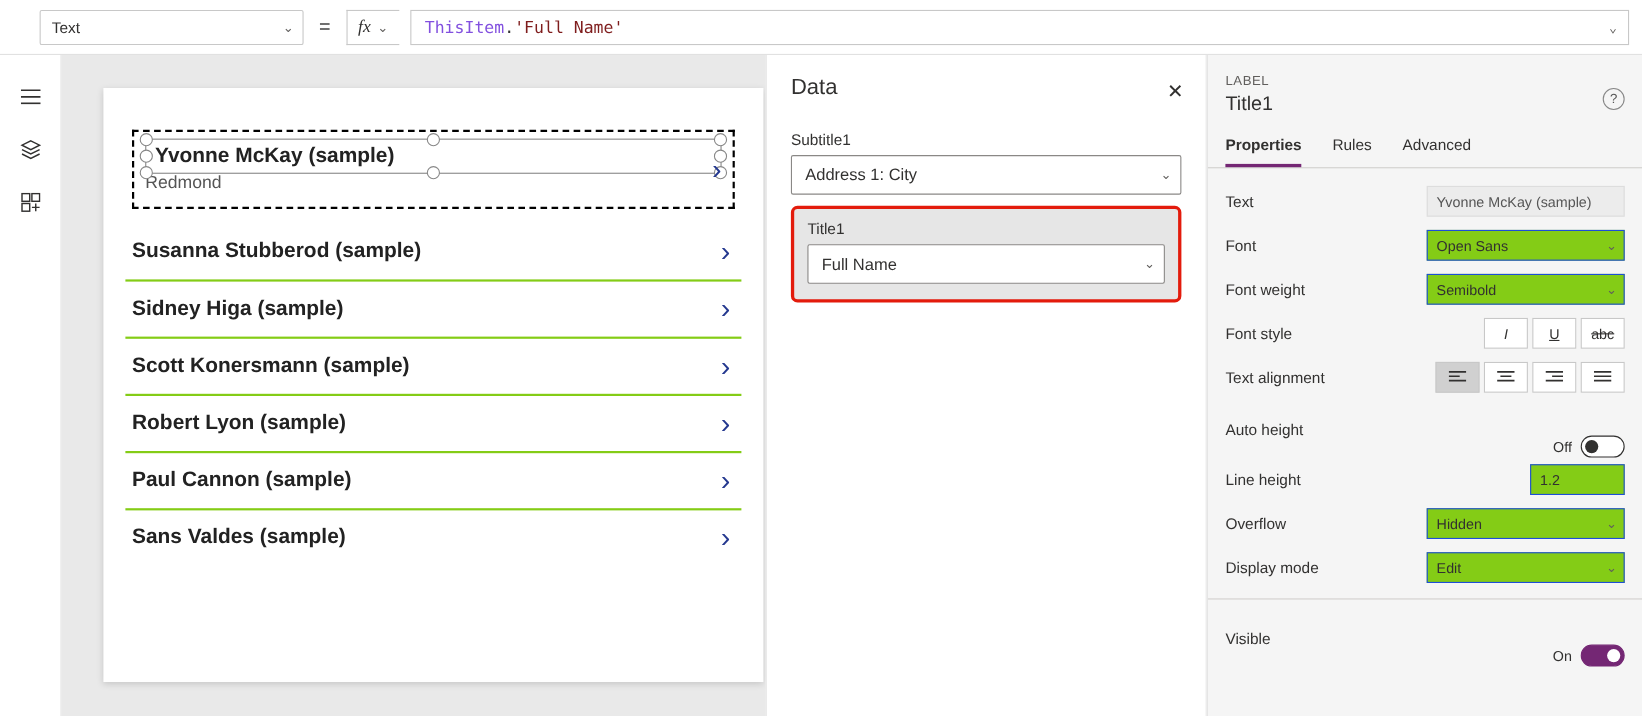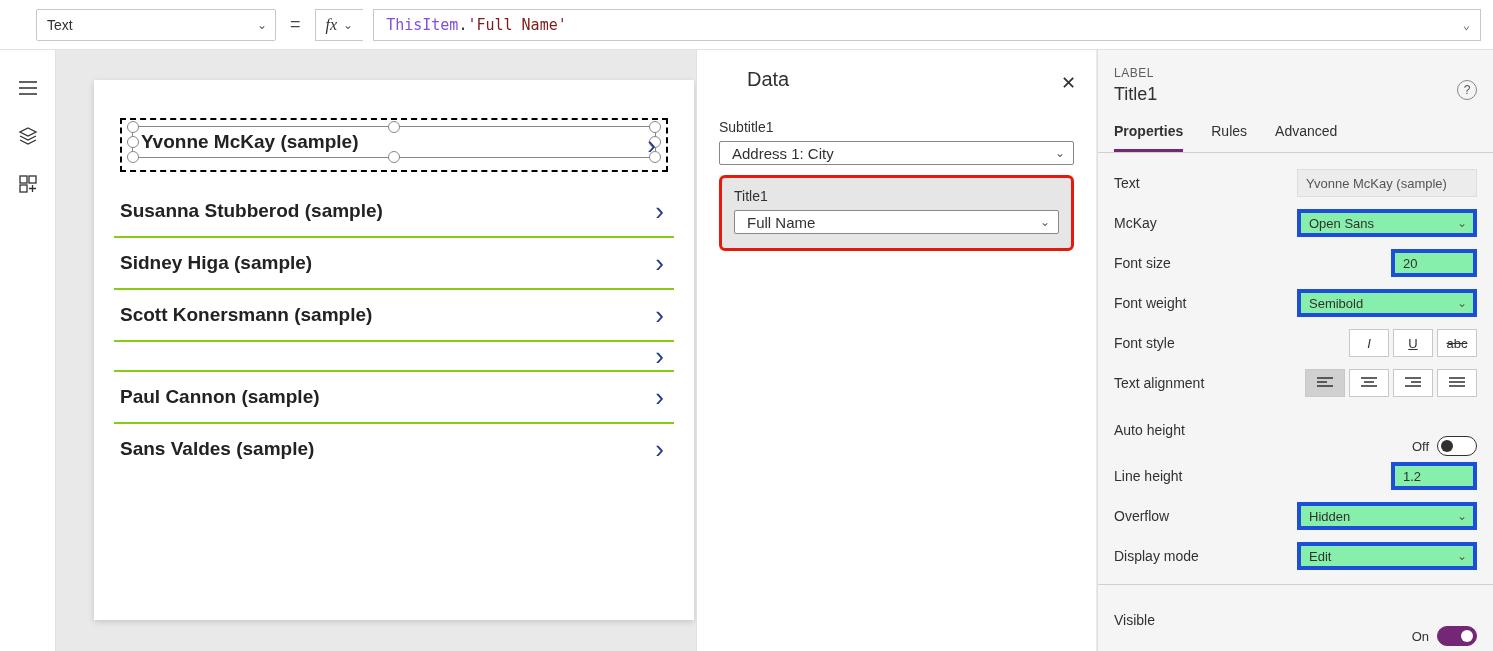--- a/index.html
+++ b/index.html
@@ -150,26 +150,26 @@
   
   .data-panel {
     position: absolute;
     left: 640px; top: 0;
     width: 400px;
     height: 100%;
     background: #fff;
     border-left: 1px solid #e1e1e1;
     padding: 18px 22px;
   }
-  .data-title { font-size: 20px; margin-bottom: 28px; margin-left: 28px; }
+  .data-title { font-size: 20px; margin-bottom: 28px; }
   .data-close { position: absolute; right: 20px; top: 22px; cursor: pointer; font-size: 18px; color: #323130; }
   .field-block { margin-bottom: 10px; }
   .field-label { font-size: 14px; color: #323130; margin-bottom: 6px; }
   .field-select {
-    height: 24px;
+    height: 36px;
     border: 1px solid #8a8886;
     border-radius: 2px;
     padding: 0 12px;
     display: flex;
     align-items: center;
     position: relative;
     background: #fff;
     font-size: 15px;
   }
   .highlight-block {
@@ -216,22 +216,22 @@
     display: flex;
     align-items: center;
     justify-content: space-between;
     min-height: 40px;
     font-size: 14px;
   }
   .prop-label { color: #323130; }
   .val-box {
     min-width: 86px;
     height: 28px;
-    border: 4px solid #1d4ed8;
-    background: #86efac;
+    border: 1px solid #1d4ed8;
+    background: #84cc16;
     padding: 0 8px;
     display: flex; align-items: center;
     font-size: 13px;
   }
   .val-wide { width: 180px; }
   .val-readonly { background: #ececec; border: 1px solid #ddd; color: #555; }
   .val-select { position: relative; padding-right: 24px; }
   .val-select .chev2 { position: absolute; right: 6px; font-size: 12px; color: #605e5c; }
   .seg-group { display: flex; gap: 4px; }
   .seg {
@@ -311,37 +311,39 @@
             <span class="handle h-tl"></span>
             <span class="handle h-tm"></span>
             <span class="handle h-tr"></span>
             <span class="handle h-ml"></span>
             <span class="handle h-mr"></span>
             <span class="handle h-bl"></span>
             <span class="handle h-bm"></span>
             <span class="handle h-br"></span>
             <span class="item-title">Yvonne McKay (sample)</span>
           </div>
+          <div class="item-sub">Redmond</div>
           <span class="item-arrow">›</span>
         </div>
       </div>
 
       <div class="gallery-item">
         <div class="item-title">Susanna Stubberod (sample)</div>
         <span class="item-arrow">›</span>
       </div>
       <div class="gallery-item">
         <div class="item-title">Sidney Higa (sample)</div>
         <span class="item-arrow">›</span>
       </div>
       <div class="gallery-item">
         <div class="item-title">Scott Konersmann (sample)</div>
         <span class="item-arrow">›</span>
       </div>
       <div class="gallery-item">
+        <div class="item-title">Robert Lyon (sample)</div>
         <span class="item-arrow">›</span>
       </div>
       <div class="gallery-item">
         <div class="item-title">Paul Cannon (sample)</div>
         <span class="item-arrow">›</span>
       </div>
       <div class="gallery-item" style="border-bottom:none;">
         <div class="item-title">Sans Valdes (sample)</div>
         <span class="item-arrow">›</span>
       </div>
@@ -382,30 +384,24 @@
     </div>
 
     <div class="prop-list">
       <div class="prop-row">
         <span class="prop-label">Text</span>
         <div class="val-box val-wide val-readonly">
           <span>Yvonne McKay (sample)</span>
         </div>
       </div>
       <div class="prop-row">
-        <span class="prop-label">McKay</span>
+        <span class="prop-label">Font</span>
         <div class="val-box val-wide val-select">
           <span>Open Sans</span>
             <span class="chev2">⌄</span>
-        </div>
-      </div>
-      <div class="prop-row">
-        <span class="prop-label">Font size</span>
-        <div class="val-box">
-          <span>20</span>
         </div>
       </div>
       <div class="prop-row">
         <span class="prop-label">Font weight</span>
         <div class="val-box val-wide val-select">
           <span>Semibold</span>
             <span class="chev2">⌄</span>
         </div>
       </div>
       <div class="prop-row">

